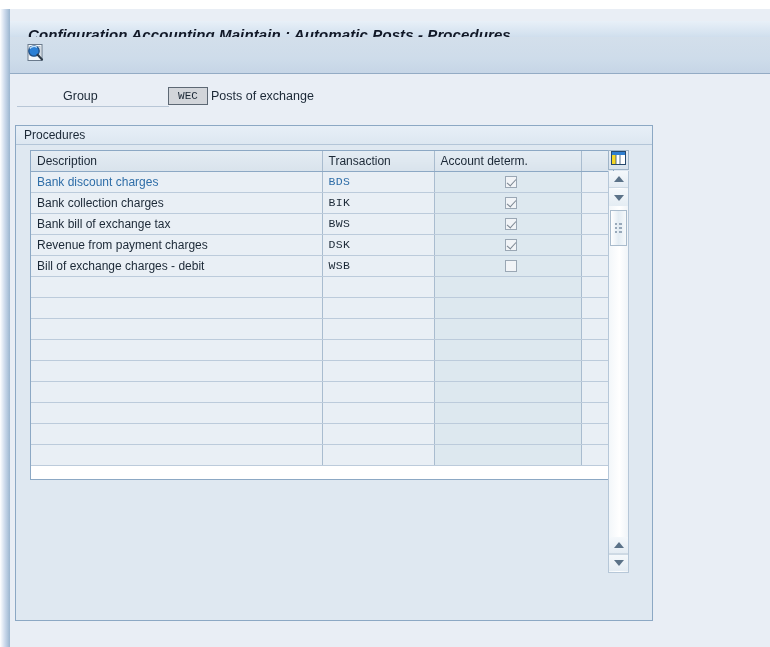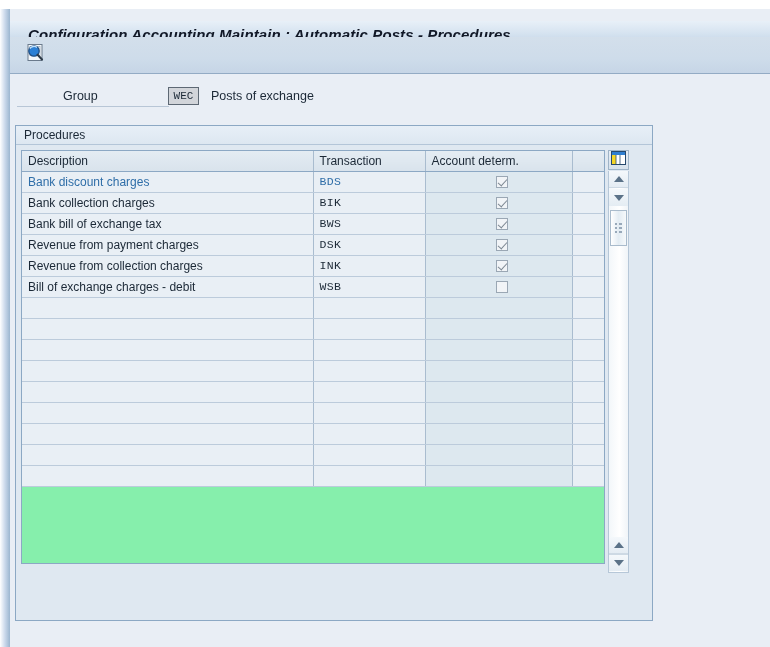--- a/index.html
+++ b/index.html
@@ -86,21 +86,21 @@
     white-space: nowrap;
     margin-left: 44px;
   }
   .group-underline {
     position: absolute; left: 2px; top: 21px;
     width: 152px; height: 1px;
     background: #b8c6d6;
   }
   .group-value {
     position: absolute; left: 153px; top: 2px;
-    width: 31px; height: 18px;
+    width: 40px; height: 18px;
     background: #d2d5da;
     border: 1px solid #5d6874;
     font-family: "Liberation Mono", monospace;
     font-size: 11px;
     color: #1b2836;
     text-align: center;
     line-height: 16px;
   }
   .group-desc {
     position: absolute; left: 196px; top: 4px;
@@ -122,24 +122,24 @@
     border-bottom: 1px solid #b3c5d8;
   }
   .groupbox-title {
     position: absolute; left: 8px; top: 2px;
     font-size: 12px; color: #1b2836;
     white-space: nowrap;
   }
 
   
   .table-wrap {
-    position: absolute; left: 5px; top: 24px;
-    width: 584px; height: 414px;
+    position: absolute; left: 14px; top: 24px;
+    width: 584px; height: 330px;
     border: 1px solid #8ca8c4;
-    background: #86efac;
+    background: #ffffff;
     overflow: hidden;
   }
   table.grid {
     border-collapse: collapse;
     width: 100%;
     table-layout: fixed;
   }
   table.grid th {
     height: 20px;
     background: linear-gradient(to bottom, #e4ecf3 0%, #d9e3ec 100%);
@@ -317,26 +317,20 @@
                 <td class="c3 center"><span class="ck on"></span></td>
                 <td></td>
               </tr>
               <tr>
                 <td>Revenue from payment charges</td>
                 <td class="mono">DSK</td>
                 <td class="c3 center"><span class="ck on"></span></td>
                 <td></td>
               </tr>
               <tr>
-                <td>Revenue from collection charges</td>
-                <td class="mono">INK</td>
-                <td class="c3 center"><span class="ck on"></span></td>
-                <td></td>
-              </tr>
-              <tr>
                 <td>Bill of exchange charges - debit</td>
                 <td class="mono">WSB</td>
                 <td class="c3 center"><span class="ck"></span></td>
                 <td></td>
               </tr>
               <tr>
                 <td></td>
                 <td></td>
                 <td class="c3"></td>
                 <td></td>

